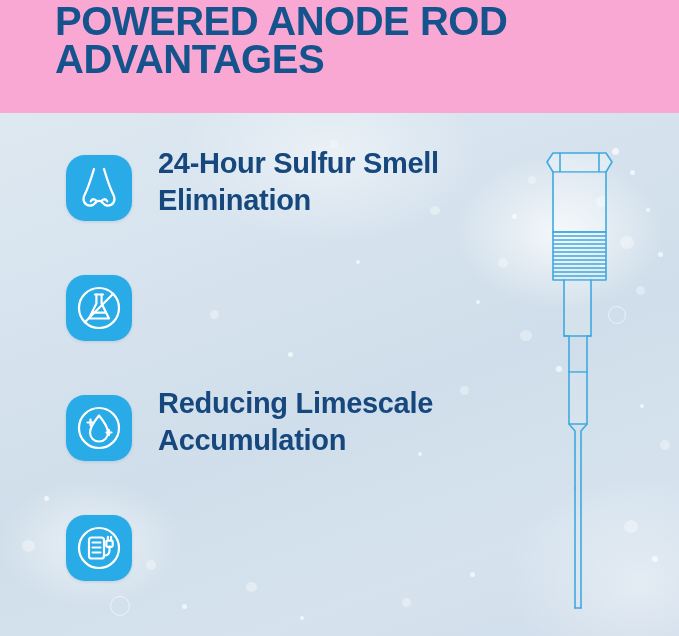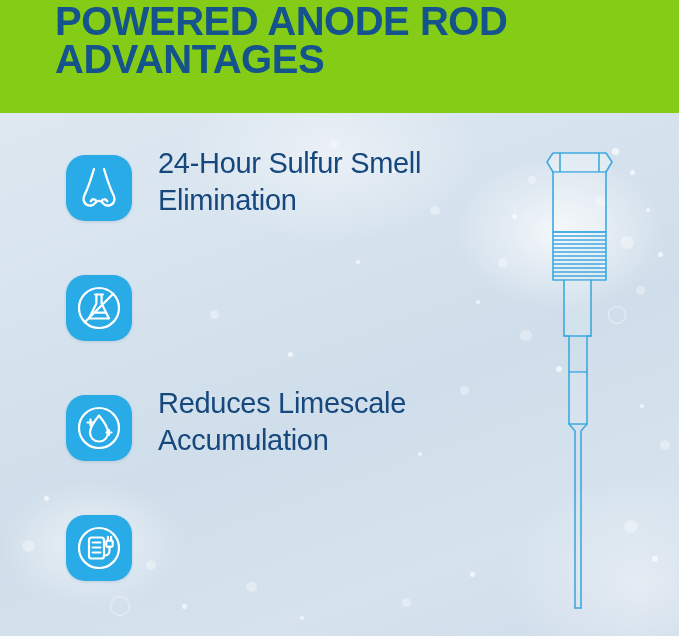--- a/index.html
+++ b/index.html
@@ -21,21 +21,21 @@
     overflow: hidden;
   }
 
   
   #header-band {
     position: absolute;
     left: 0;
     top: 0;
     width: 679px;
     height: 113px;
-    background: #84cc16;
+    background: #f9a8d4;
     z-index: 6;
   }
 
   #title-line1 {
     position: absolute;
     left: 55px;
     top: -2px;
     font-size: 40px;
     font-weight: bold;
     letter-spacing: -0.5px;
@@ -128,21 +128,21 @@
     left: 0;
     top: 0;
   }
 
   .feature-text {
     position: absolute;
     left: 158px;
     top: -10px;
     width: 402px;
     font-size: 29px;
-    font-weight: normal;
+    font-weight: bold;
     color: #16477d;
     line-height: 37px;
     letter-spacing: -0.3px;
   }
 
   
   #anode-rod {
     position: absolute;
     left: 520px;
     top: 140px;
@@ -286,21 +286,21 @@
           <circle cx="33" cy="33" r="20"></circle>
 
           <path d="M 33 20.5 C 33 20.5, 24 31.5, 24 37.5 C 24 42.7, 28 46.5, 33 46.5 C 38 46.5, 42 42.7, 42 37.5 C 42 31.5, 33 20.5, 33 20.5 Z"></path>
 
           <path d="M 24.5 24.5 L 24.5 30.5 M 21.5 27.5 L 27.5 27.5"></path>
 
           <path d="M 43 35 L 43 40 M 40.5 37.5 L 45.5 37.5"></path>
         </g>
       </svg>
     </div>
-    <div class="feature-text">Reduces Limescale Accumulation</div>
+    <div class="feature-text">Reducing Limescale Accumulation</div>
   </div>
 
   <div class="feature-row" style="top:515px;">
     <div class="feature-icon">
       <svg viewBox="0 0 66 66" width="66" height="66">
         <g fill="none" stroke="#ffffff" stroke-width="2.2" stroke-linecap="round" stroke-linejoin="round">
 
           <circle cx="33" cy="33" r="20"></circle>
 
           <rect x="23" y="22.5" width="15" height="21" rx="2.6"></rect>

